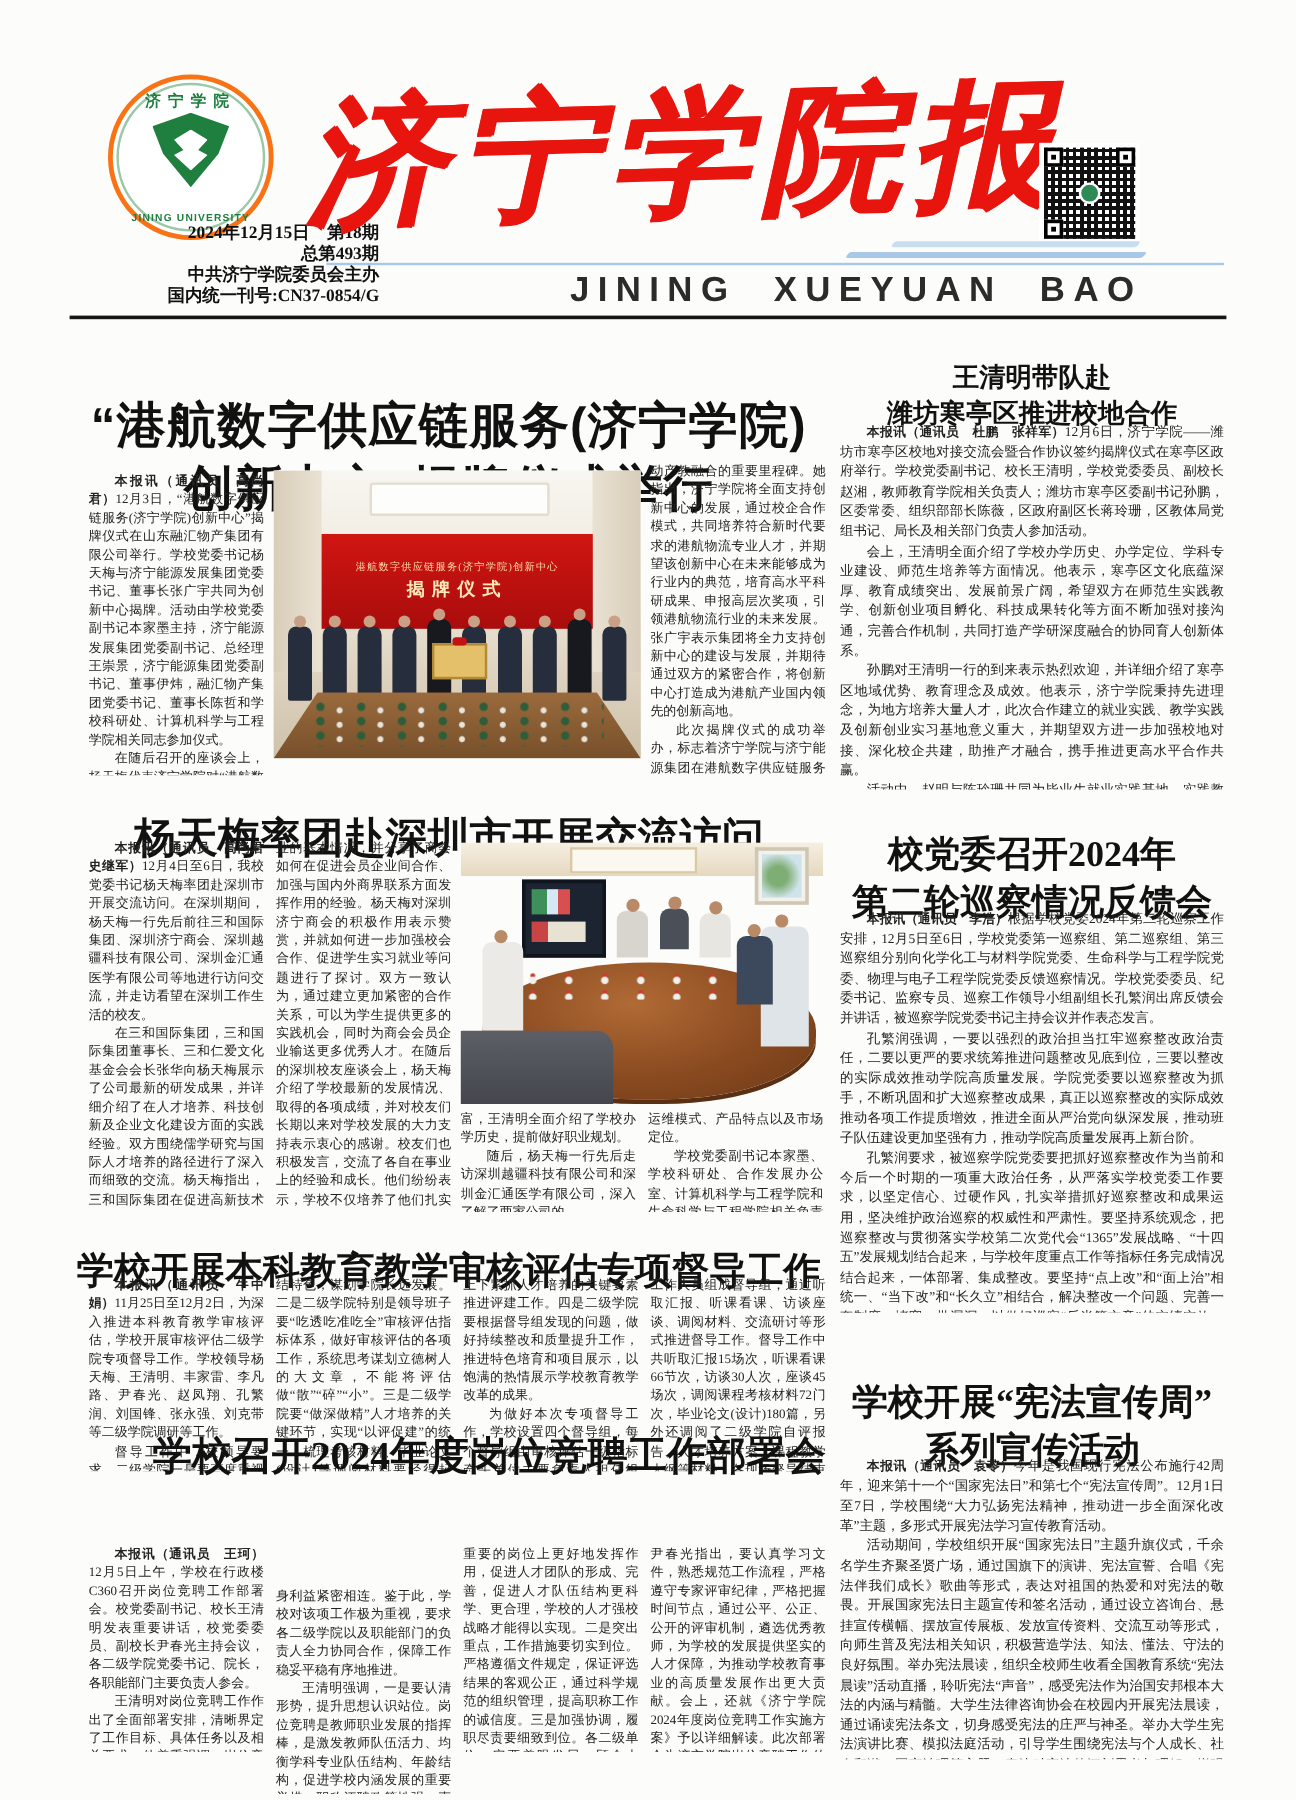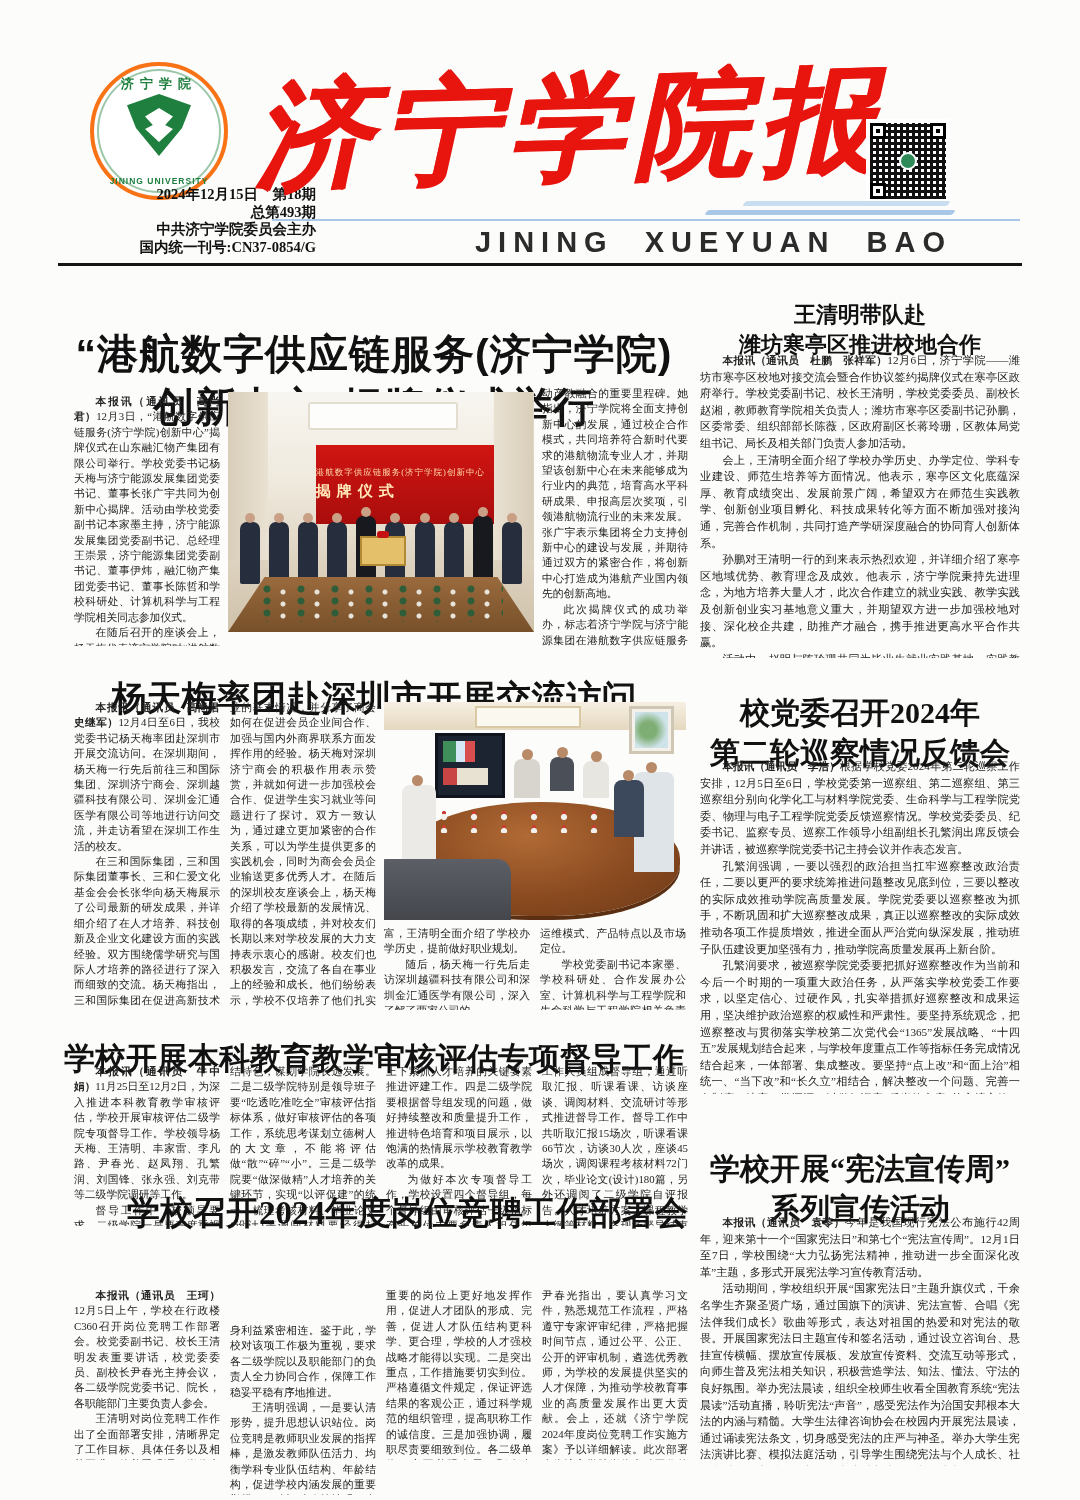--- a/index.html
+++ b/index.html
@@ -72,21 +72,21 @@
   .c-r2{left:700px;top:758px;width:320px;height:336px;}
   .c-r3{left:700px;top:1214px;width:320px;height:252px;}
   
   .photo1{position:absolute;left:228px;top:392px;width:306px;height:240px;margin:0;overflow:hidden;
         background:linear-gradient(180deg,#f8f6f1 0%,#efe9dd 38%,#ded3c0 70%,#cfc2ab 100%);}
   .p1-light{position:absolute;left:26%;top:4%;width:48%;height:10%;background:#fdfdfc;border:2px solid #e3ddd0;border-radius:3px;}
   .p1-sidewall{position:absolute;top:0;bottom:30%;width:13%;background:linear-gradient(90deg,#d8cdb9,#e9e1d2);}
   .p1-sidewall.right{right:0;transform:scaleX(-1);}
   .p1-sidewall.left{left:0;}
   .p1-banner{position:absolute;left:13%;right:13%;top:22%;height:33%;background:linear-gradient(180deg,#d01512,#a90d0c);
-        display:flex;flex-direction:column;align-items:flex-start;justify-content:center;gap:3px;margin-left:48px;}
+        display:flex;flex-direction:column;align-items:center;justify-content:center;gap:3px;}
   .p1-banner .b1{color:#ffd9a6;font-size:8.5px;white-space:nowrap;letter-spacing:1px;}
   .p1-banner .b2{color:#ffe9b8;font-size:15px;font-weight:bold;letter-spacing:6px;}
   .p1-people{position:absolute;left:4%;right:4%;top:47%;height:33%;display:flex;justify-content:space-between;align-items:flex-end;}
   .person{position:relative;width:20px;height:78%;background:#262d3d;border-radius:7px 7px 2px 2px;}
   .person:before{content:"";position:absolute;top:-9px;left:5px;width:10px;height:10px;border-radius:50%;background:#c9a085;}
   .person:nth-child(5),.person:nth-child(9){background:#17191f;height:86%;}
   .p1-plaque{position:absolute;left:43%;top:60%;width:14%;height:11%;background:#e5c06a;border:2px solid #b28a36;}
   .p1-plaque:before{content:"";position:absolute;left:35%;top:-7px;width:30%;height:7px;background:#c41111;border-radius:3px;}
   .p1-table{position:absolute;left:0;right:0;bottom:0;height:23%;background:linear-gradient(180deg,#9a6a3d,#77502a);
         clip-path:polygon(0 100%,100% 100%,88% 0,12% 0);}

